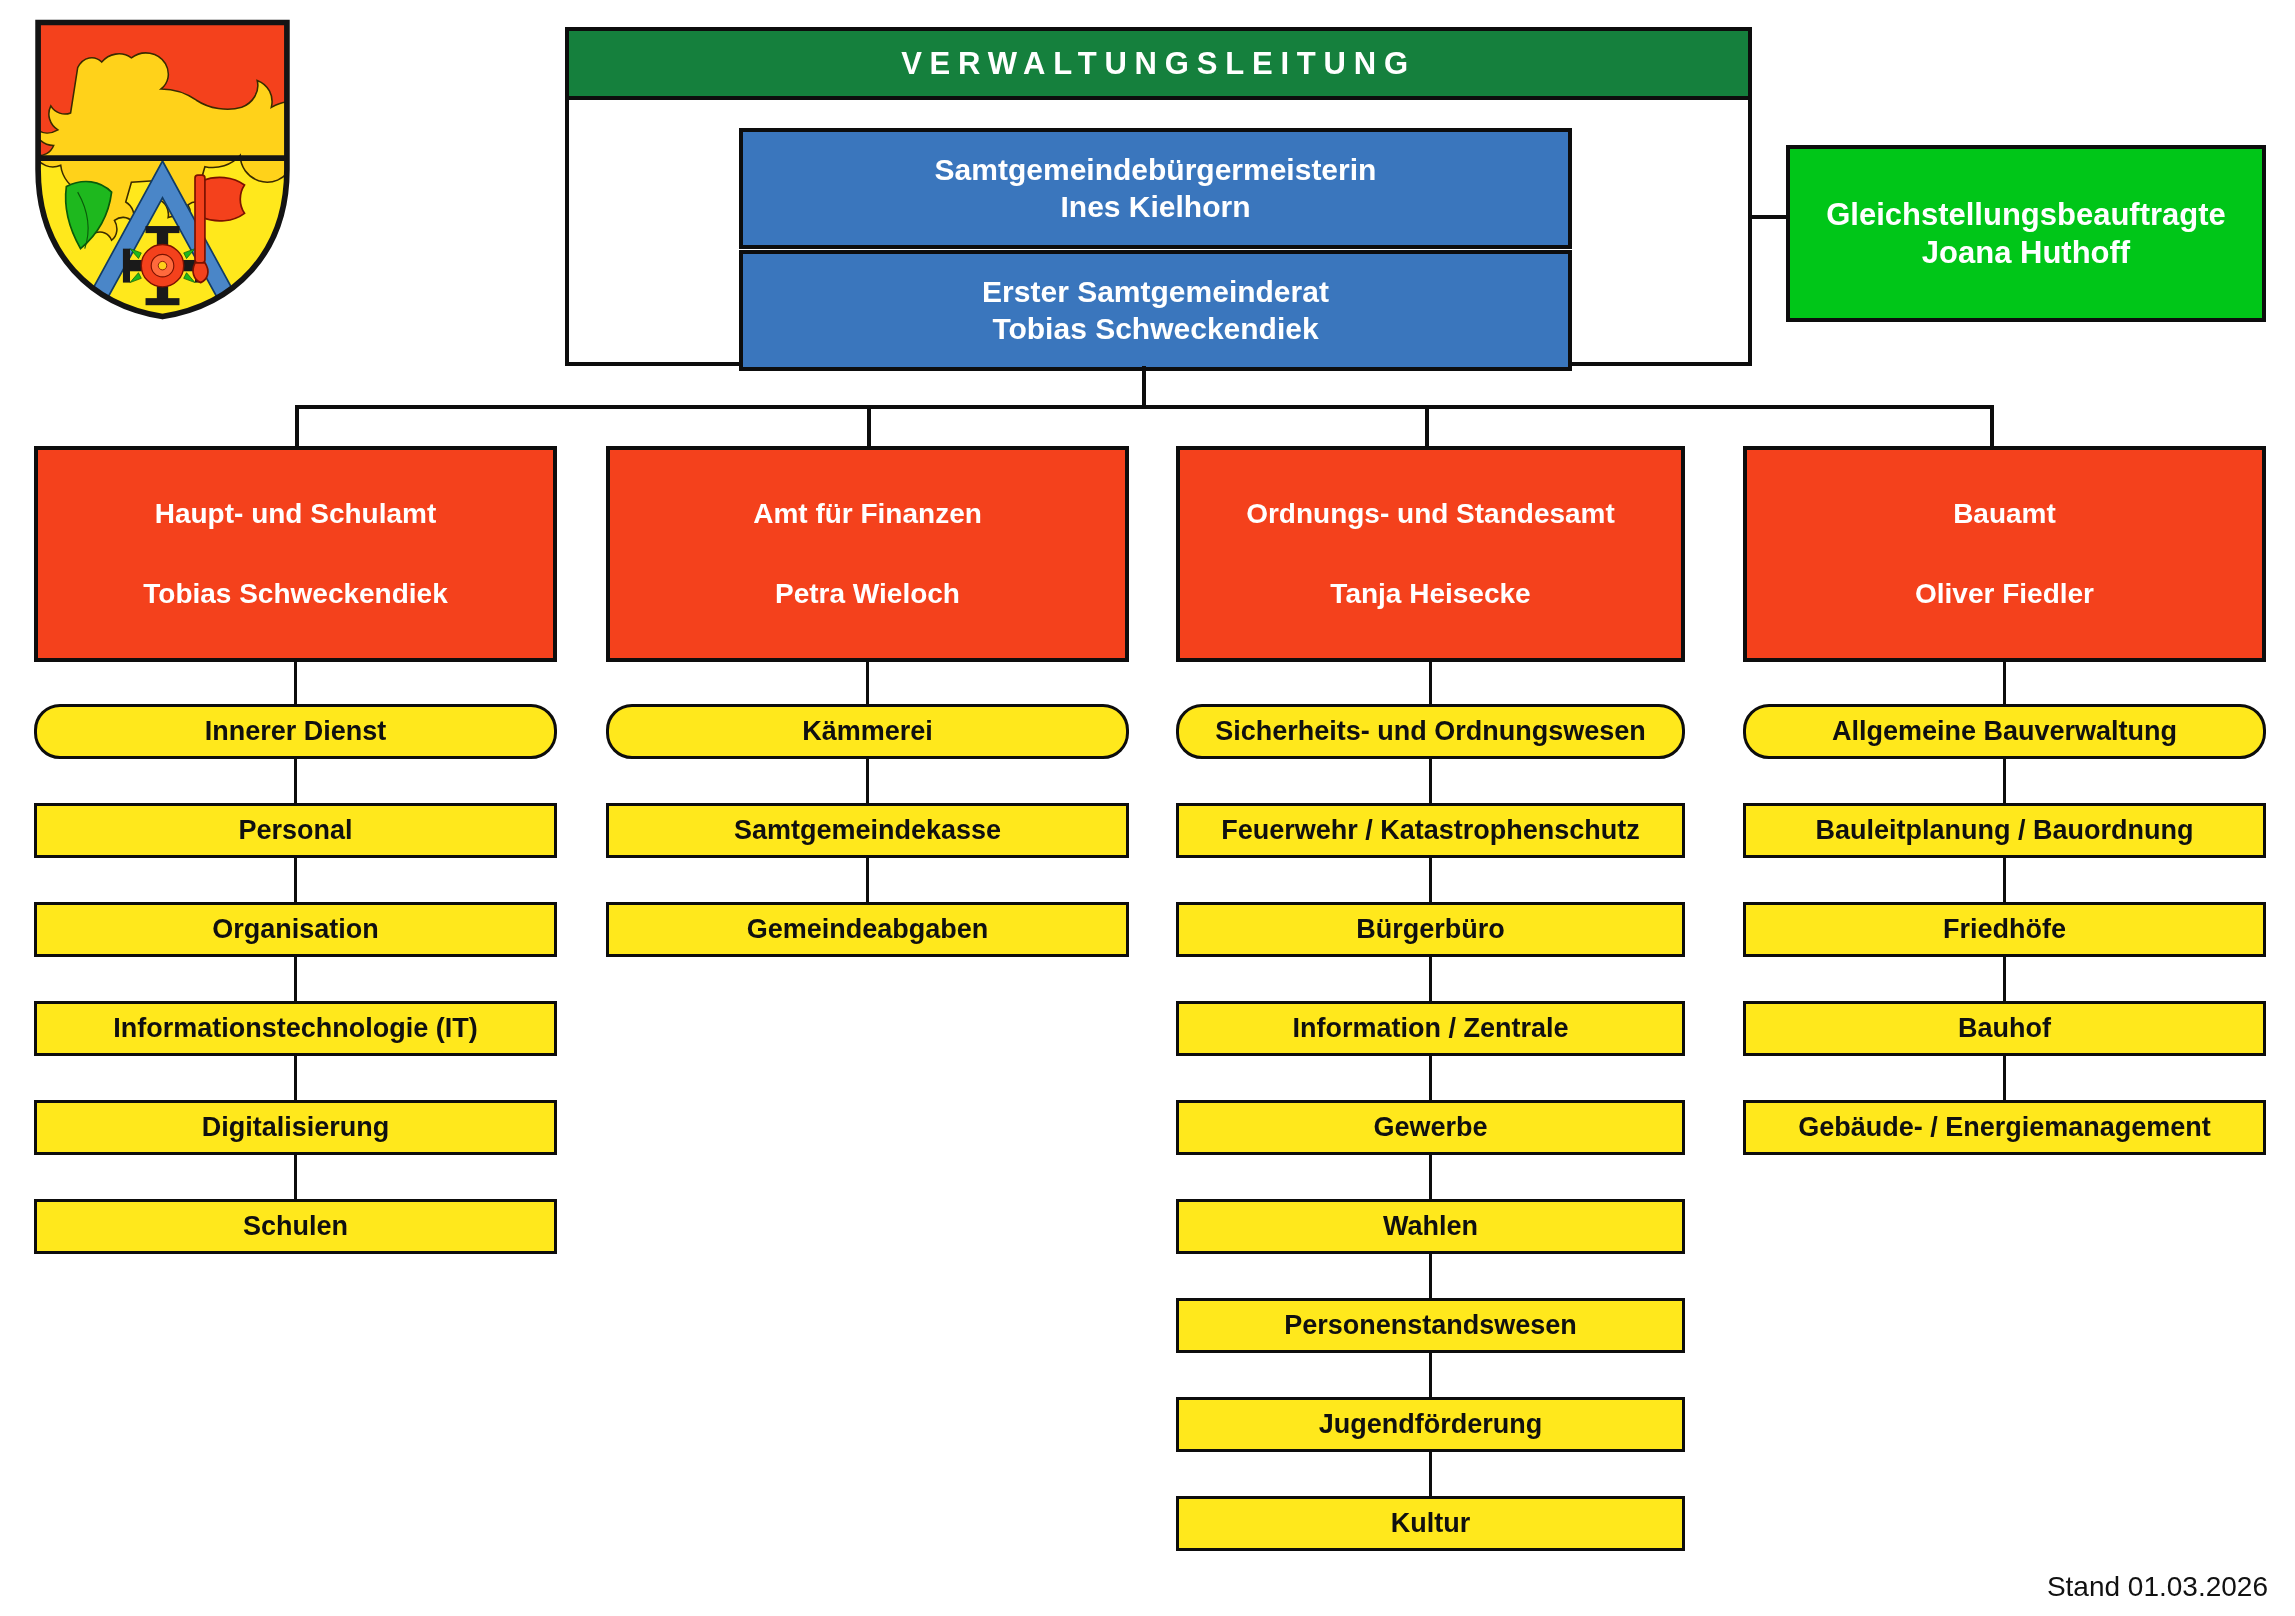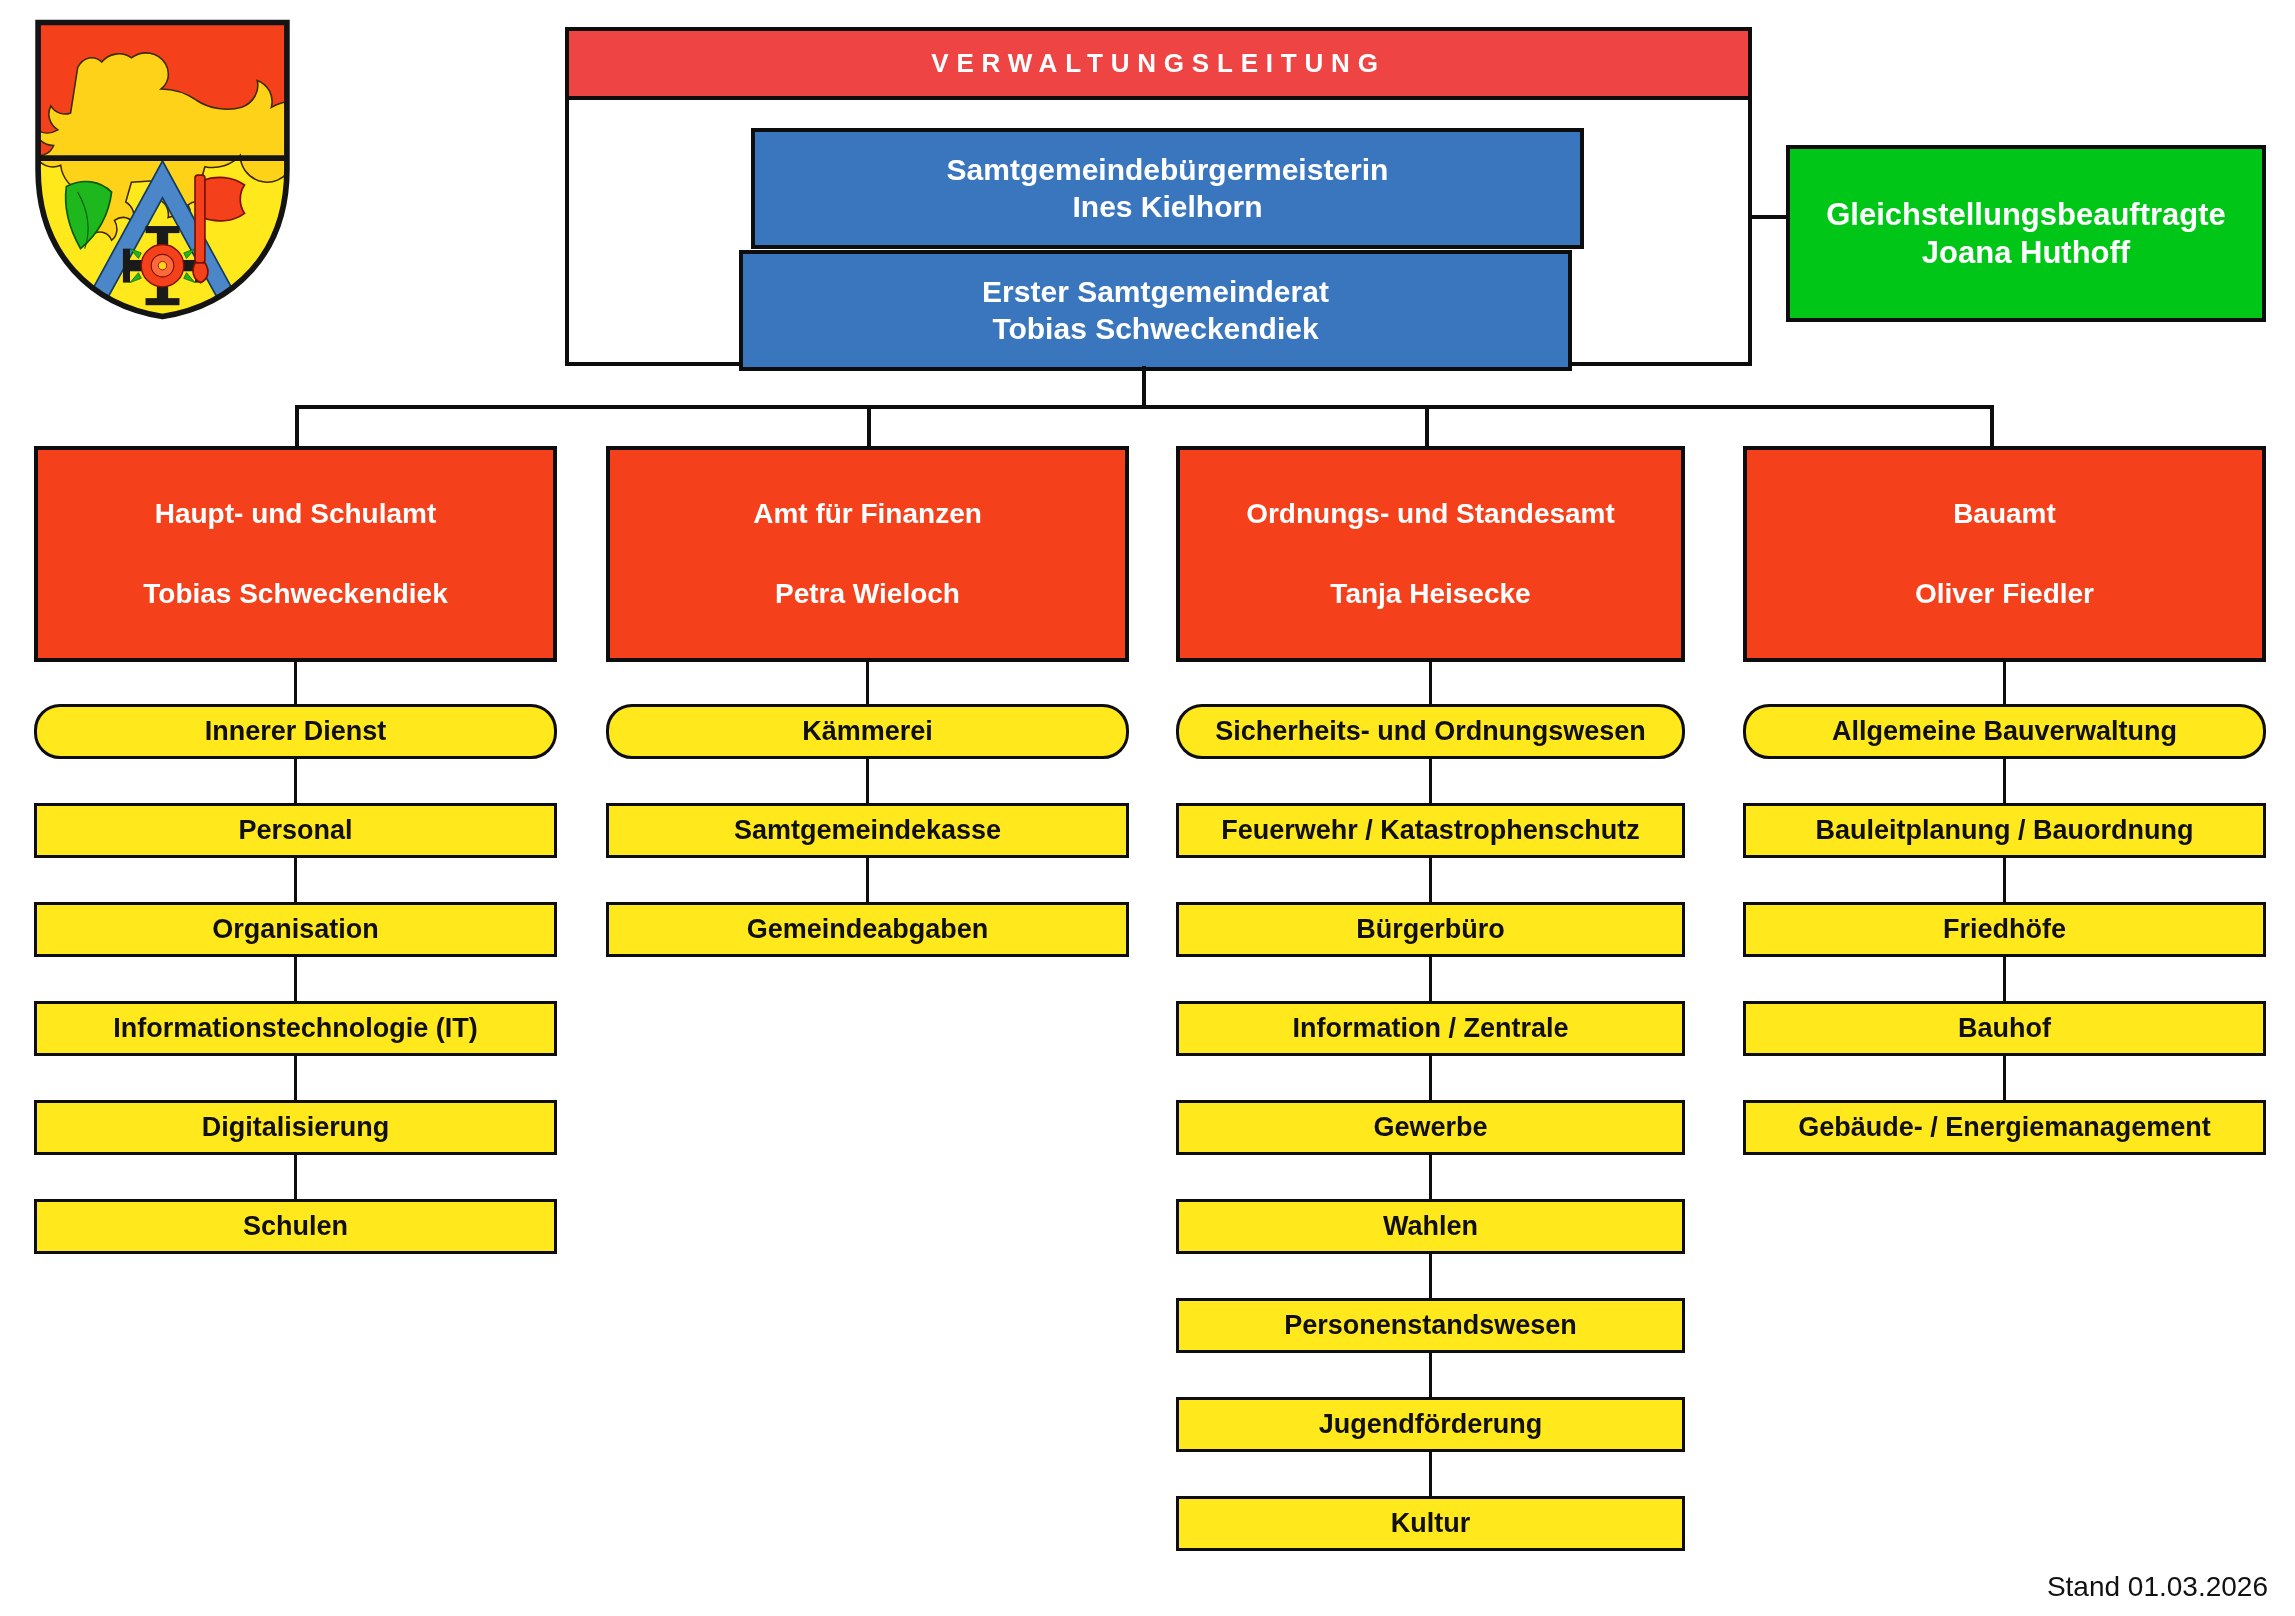--- a/index.html
+++ b/index.html
@@ -13,32 +13,32 @@
   .crest{position:absolute;left:21px;top:14px;width:283px;height:311px;}
   .crest svg{width:100%;height:100%;display:block;}
 
   
   .lead-frame{
     position:absolute;left:565px;top:27px;width:1187px;height:339px;
     border:4.2px solid #0d0d0d;background:#ffffff;box-sizing:border-box;
   }
   .lead-title{
     position:absolute;left:0;top:0;width:100%;height:69px;
-    background:#ef4444;border-bottom:4.2px solid #0d0d0d;box-sizing:border-box;
-    color:#ffffff;font-size:26px;font-weight:bold;letter-spacing:7.8px;
+    background:#15803d;border-bottom:4.2px solid #0d0d0d;box-sizing:border-box;
+    color:#ffffff;font-size:31px;font-weight:bold;letter-spacing:7.8px;
     display:flex;align-items:center;justify-content:center;
     font-family:"Liberation Sans","DejaVu Sans",sans-serif;
   }
   .lead-box{
     position:absolute;background:#3a76bd;border:4.2px solid #0d0d0d;box-sizing:border-box;
     color:#ffffff;font-size:30px;font-weight:bold;line-height:1.22;
     display:flex;flex-direction:column;align-items:center;justify-content:center;
     text-align:center;
   }
-  .lead-box.b1{left:170px;top:97px;width:833px;height:121px;margin-left:12px;}
+  .lead-box.b1{left:170px;top:97px;width:833px;height:121px;}
   .lead-box.b2{left:170px;top:219px;width:833px;height:121px;}
 
   
   .green-box{
     position:absolute;left:1786px;top:129px;width:480px;height:177px;
     background:#00c618;border:4.2px solid #0d0d0d;box-sizing:border-box;
     color:#ffffff;font-size:31px;font-weight:bold;line-height:1.2;
     display:flex;flex-direction:column;align-items:center;justify-content:center;
     text-align:center;
     margin-top:16px;

